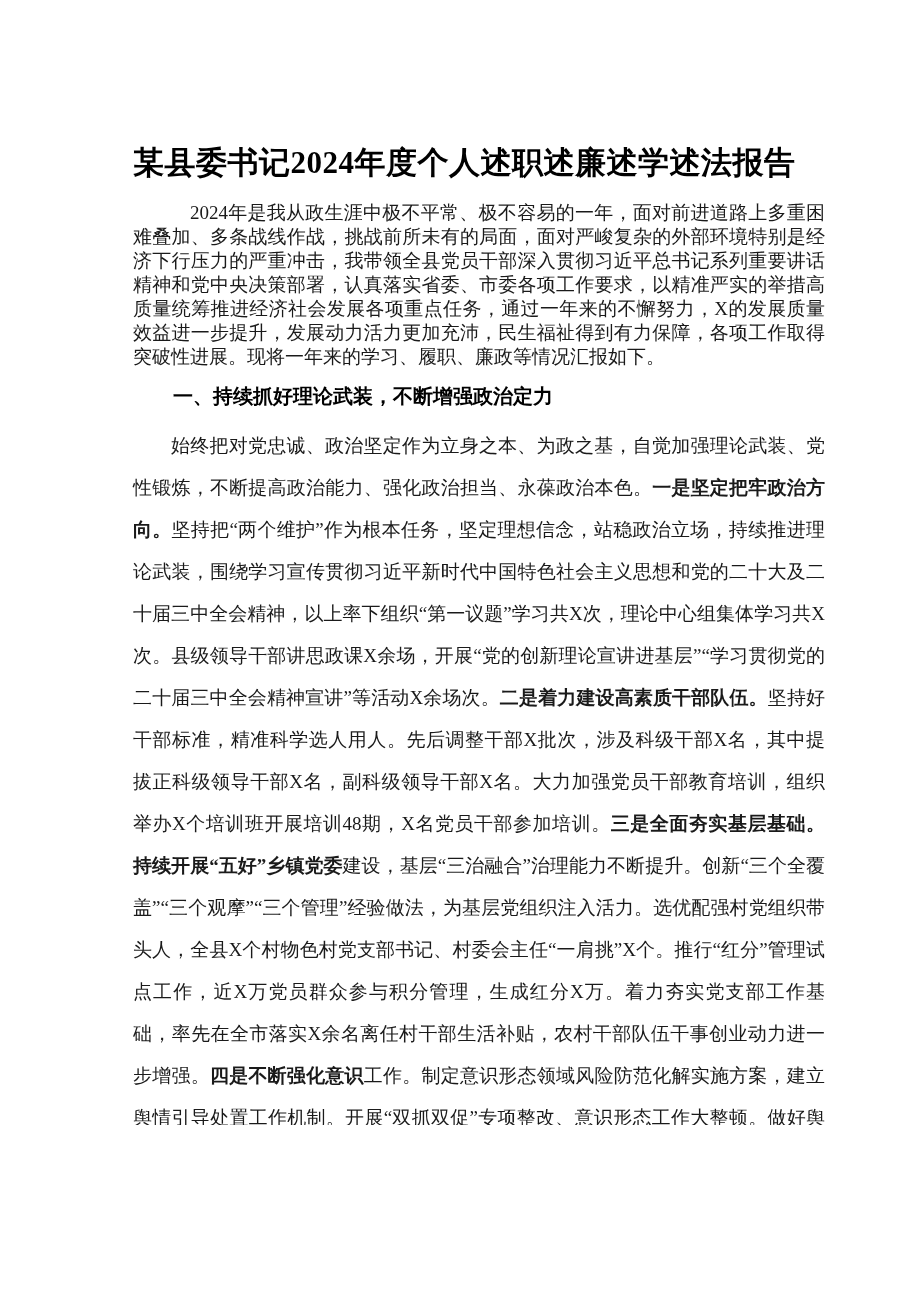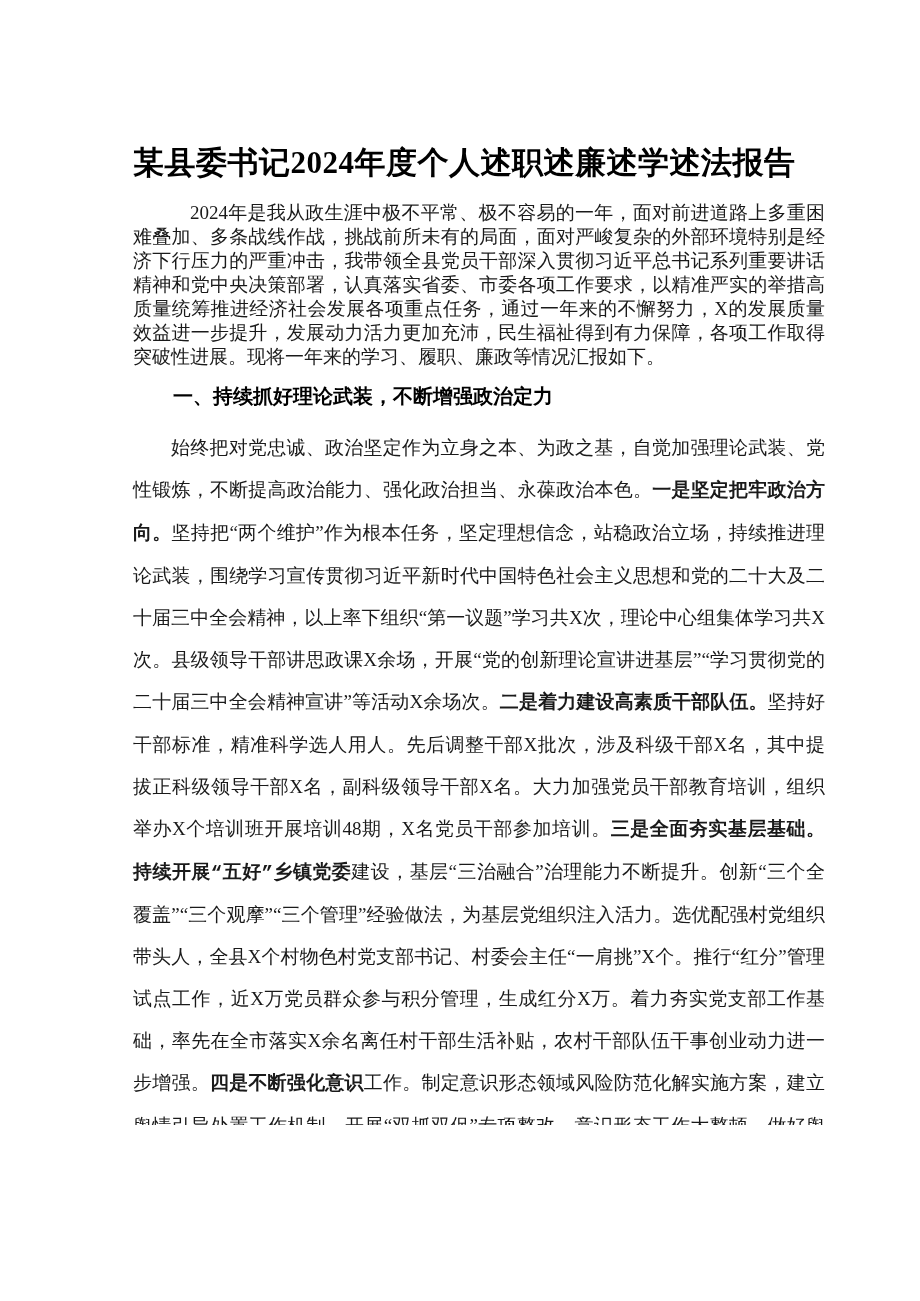--- a/index.html
+++ b/index.html
@@ -50,21 +50,21 @@
     font-family: "Liberation Sans", "DejaVu Sans", sans-serif;
     font-size: 20px;
     font-weight: bold;
     line-height: 26px;
     text-indent: 40px;
     margin-top: 14px;
     margin-bottom: 16px;
     color: #000000;
   }
   .bold-run {
-    font-family: Liberation Mono, monospace;
+    font-family: Liberation Serif, serif;
     font-weight: bold;
   }
 </style>
 </head>
 <body>
 
 <div class="page">
   <div class="content">
     <div class="doc-title">某县委书记2024年度个人述职述廉述学述法报告</div>
     <div>

